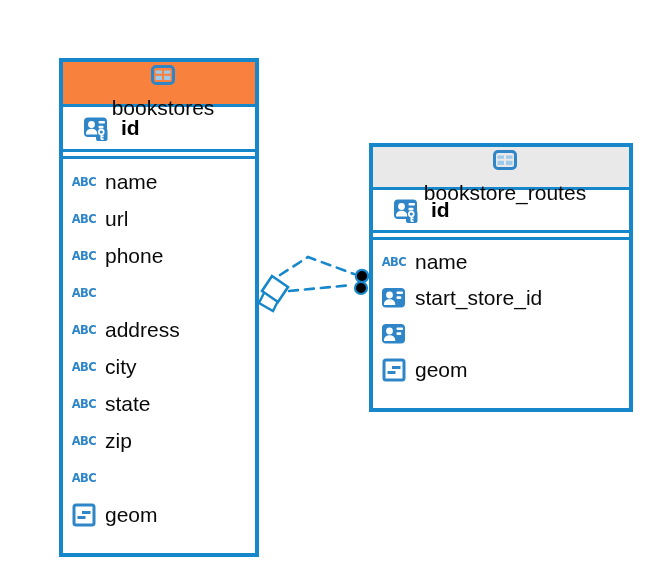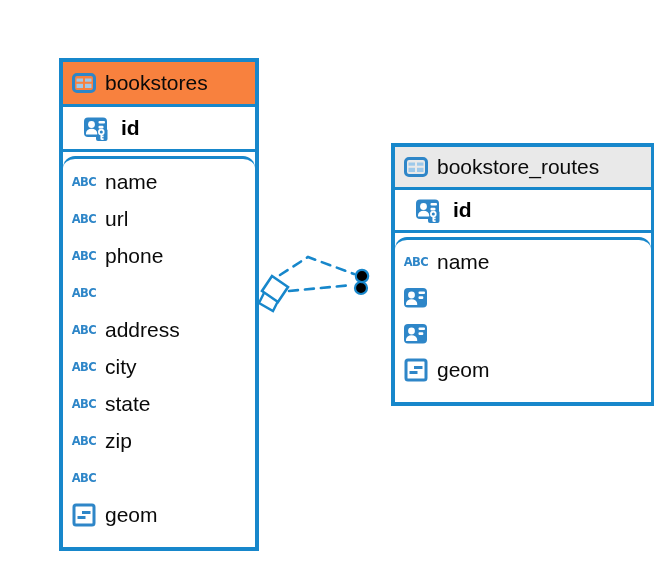--- a/index.html
+++ b/index.html
@@ -22,42 +22,42 @@
     background: #ffffff;
   }
   .tbl-header {
     display: flex;
     align-items: center;
     gap: 8px;
     padding-left: 8px;
     border-bottom: 3px solid #1787cb;
     font-size: 21px;
     color: #0a0a0a;
+    flex-direction: column;
   }
   .tbl-header.orange { background: #f8813e; height: 42px; }
   .tbl-header.gray   { background: #e9e9e9; height: 40px; }
   .pk-row {
     display: flex;
     align-items: center;
     gap: 12px;
     padding-left: 20px;
     border-bottom: 3px solid #1787cb;
     font-size: 21px;
     font-weight: bold;
     color: #000;
     background: #fff;
   }
   .pk-row.h42 { height: 42px; }
   .pk-row.h40 { height: 40px; }
   .tbl-body {
     margin-top: 4px;
     border-top: 3px solid #1787cb;
-    padding: 4px 0 14px 0;
+    padding: 4px 0 20px 0;
     background: #fff;
-    border-radius: 12px;
   }
   .col-row {
     display: flex;
     align-items: center;
     gap: 8px;
     padding-left: 8px;
     font-size: 21px;
     color: #0a0a0a;
   }
   .col-row.h37 { height: 37px; }
@@ -186,21 +186,21 @@
         <span class="icon-box">
           <svg>
               <use href="#sym-geom"></use>
             </svg>
         </span>
         <span class="label">geom</span>
       </div>
     </div>
   </div>
 
-  <div class="erd-table" style="left:391px; top:143px; width:264px;">
+  <div class="erd-table" style="left:369px; top:143px; width:264px;">
     <div class="tbl-header gray">
       <span class="icon-box">
         <svg>
             <use href="#sym-table"></use>
           </svg>
       </span>
       <span class="label">bookstore_routes</span>
     </div>
     <div class="pk-row h40">
       <span class="icon-box">
@@ -214,20 +214,21 @@
       <div class="col-row h36">
         <span class="abc-badge">ABC</span>
         <span class="label">name</span>
       </div>
       <div class="col-row h36">
         <span class="icon-box">
           <svg>
               <use href="#sym-idref"></use>
             </svg>
         </span>
+        <span class="label">start_store_id</span>
       </div>
       <div class="col-row h36">
         <span class="icon-box">
           <svg>
               <use href="#sym-idref"></use>
             </svg>
         </span>
       </div>
       <div class="col-row h36">
         <span class="icon-box">

